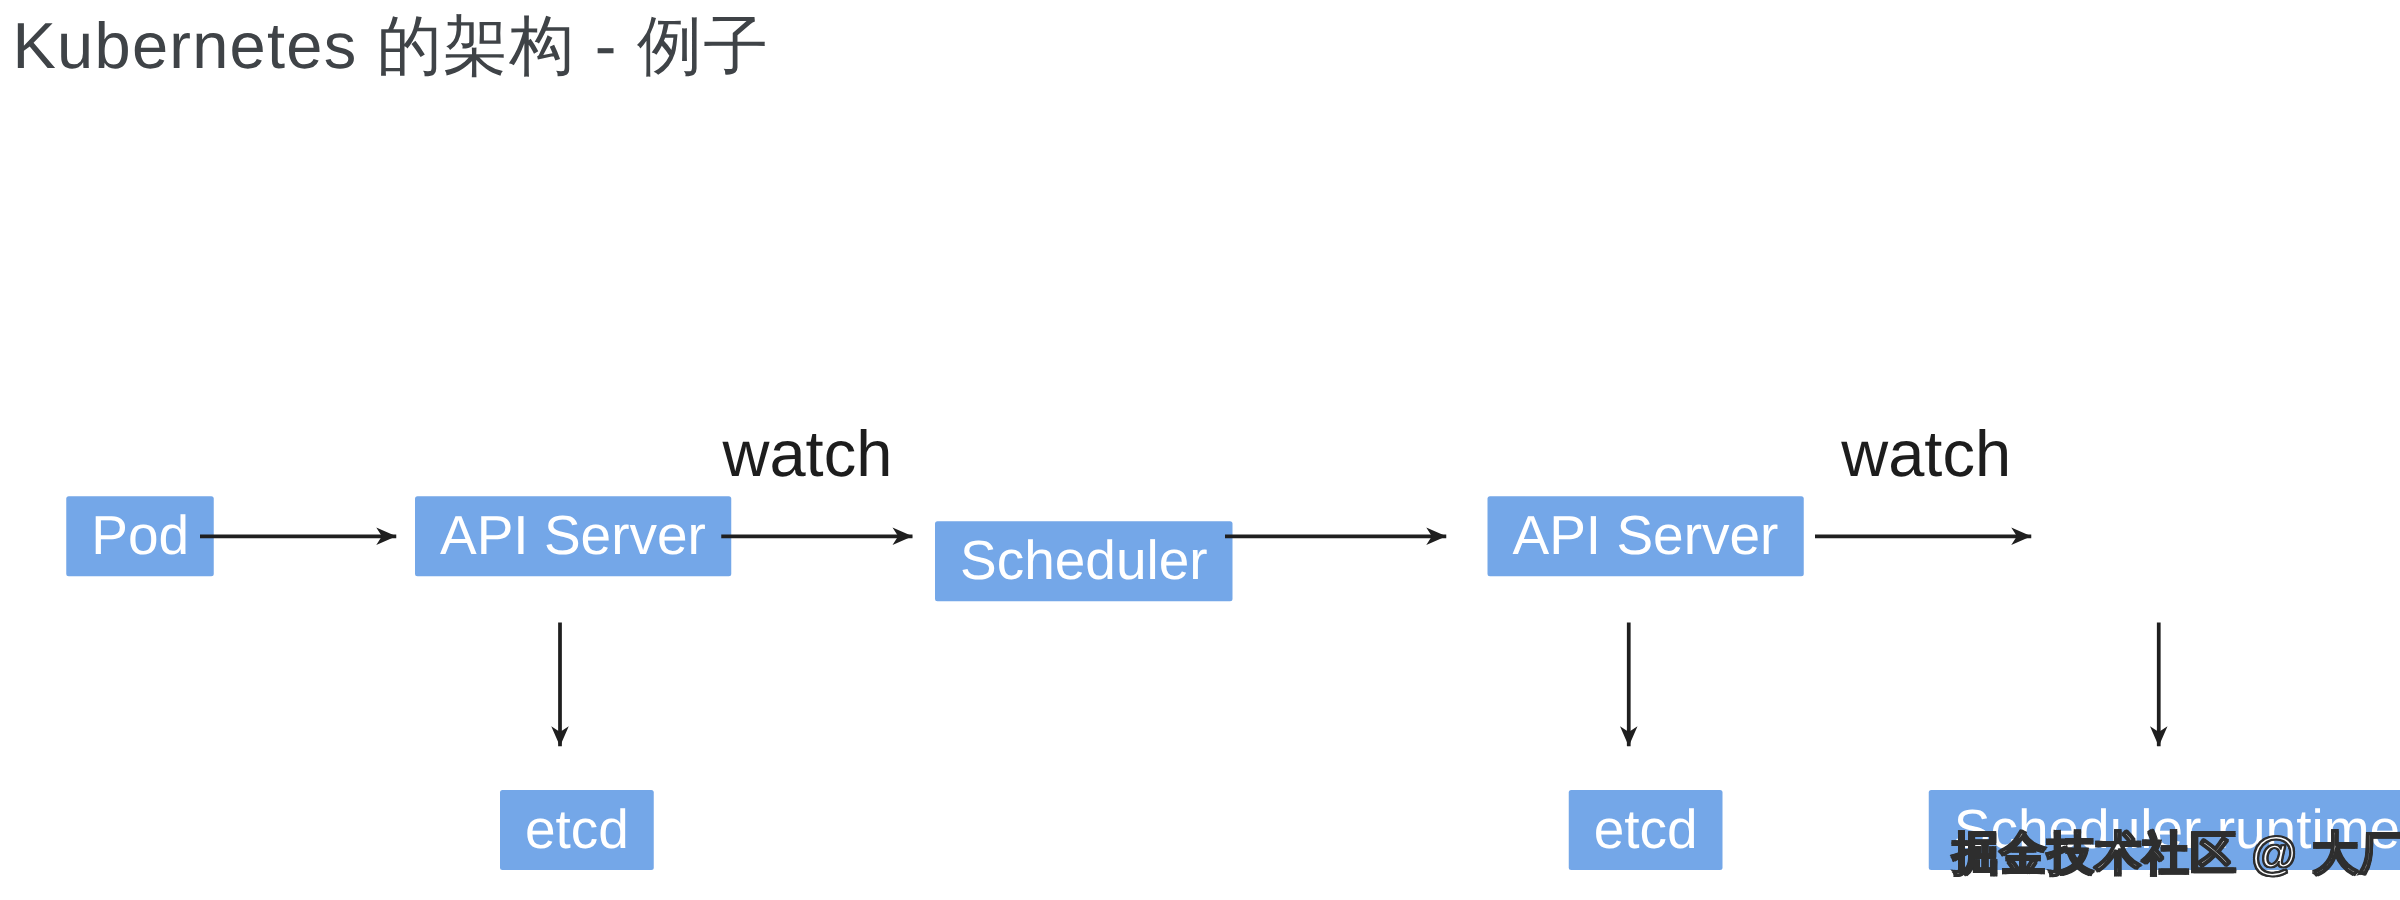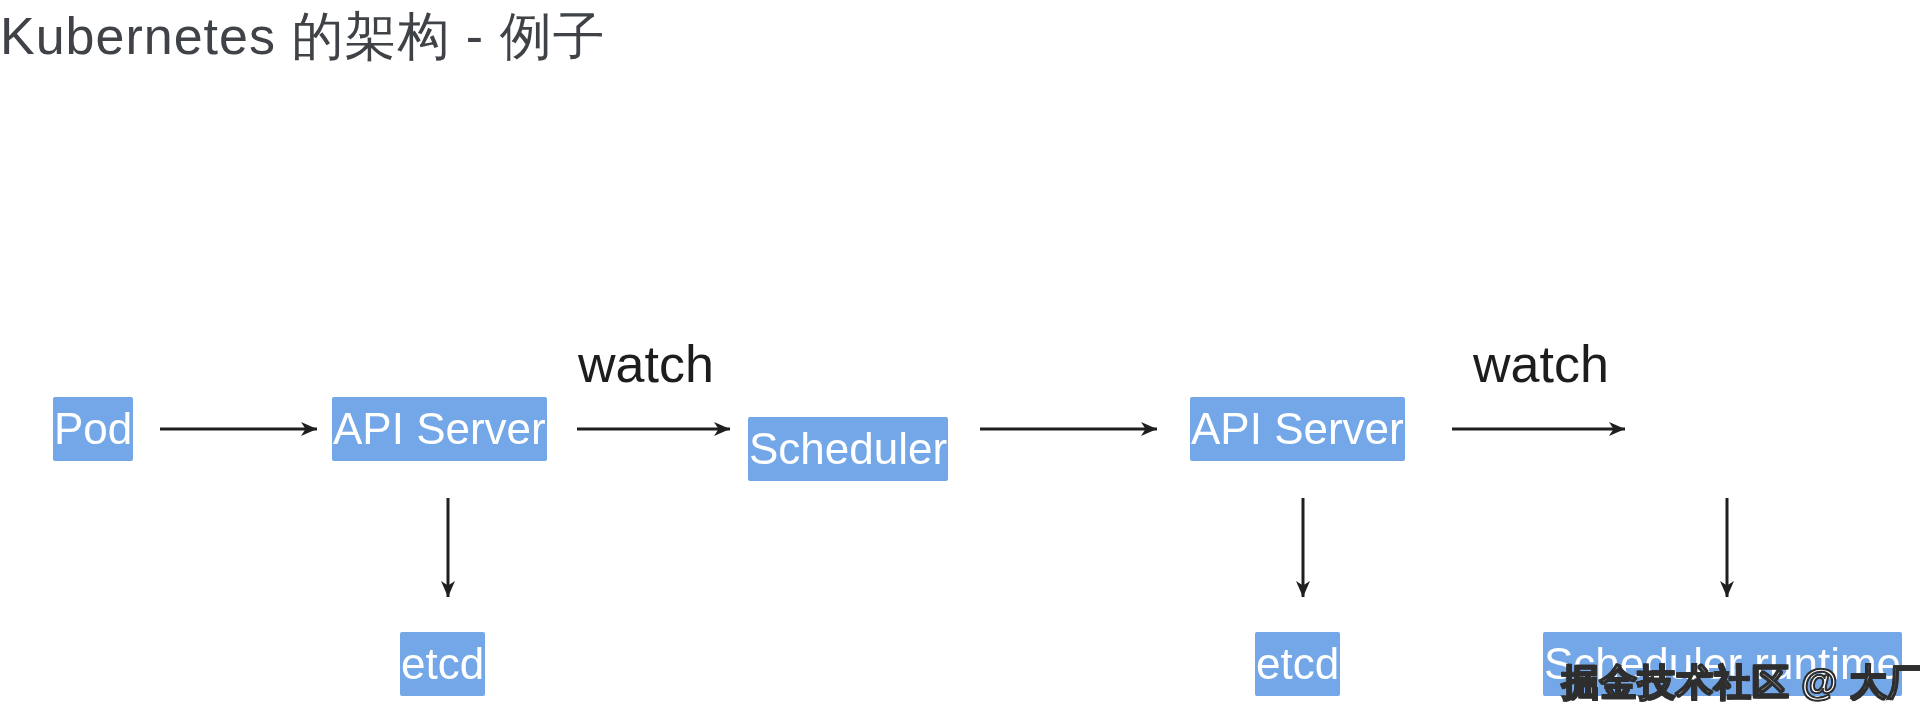--- a/index.html
+++ b/index.html
@@ -15,32 +15,32 @@
   html,body{background:var(--bg);}
   body{font-family:"Liberation Sans","DejaVu Sans",sans-serif;}
   .canvas{
     position:relative;
     width:1920px;height:720px;
     background:var(--bg);
     overflow:hidden;
   }
   .title{
     position:absolute;
-    left:0;top:2px;
+    left:10px;top:2px;
     font-size:52px;
     font-weight:400;
     color:var(--title-text);
     letter-spacing:1px;
     white-space:nowrap;
   }
   .node{
     position:absolute;
     height:64px;
     line-height:64px;
-    padding:0 1px;
+    padding:0 20px;
     background:var(--node-fill);
     color:var(--node-text);
     font-size:44px;
     text-align:center;
     white-space:nowrap;
     border-radius:2px;
   }
   .edge-label{
     position:absolute;
     font-size:52px;

